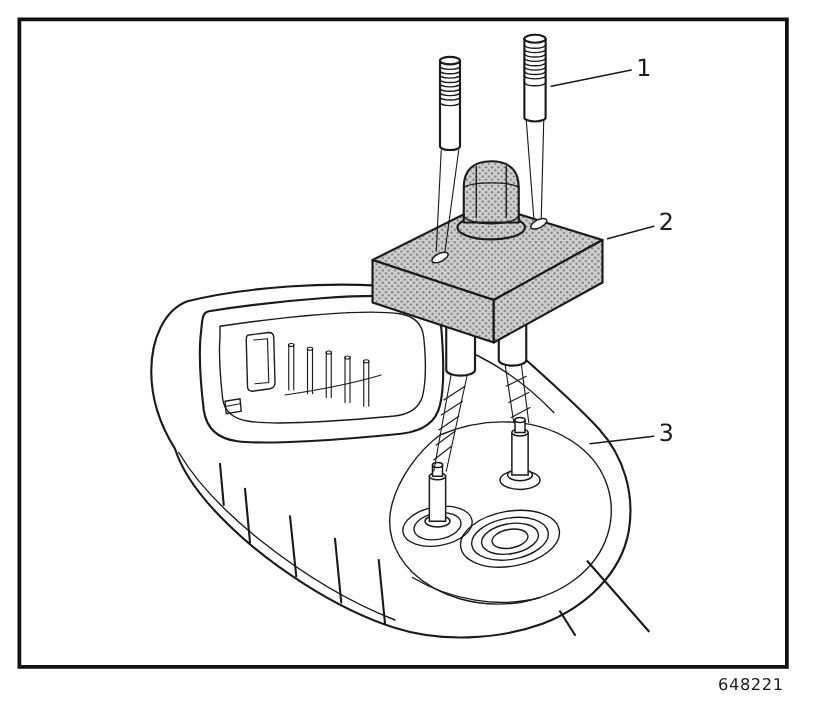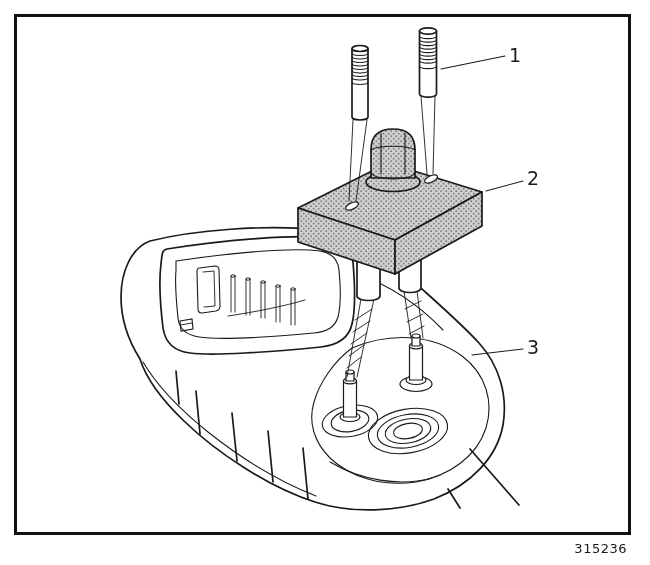--- a/index.html
+++ b/index.html
@@ -205,14 +205,14 @@
       <path class="st" d="M 441,69 L 505,56"></path>
       <path class="st" d="M 486,191 L 523,181"></path>
       <path class="st" d="M 472,355 L 523,349"></path>
     </g>
   </svg>
 
   <div class="callout c1">1</div>
   <div class="callout c2">2</div>
   <div class="callout c3">3</div>
 
-  <div class="fignum">315236</div>
+  <div class="fignum">648221</div>
 </div>
 
 </body></html>

